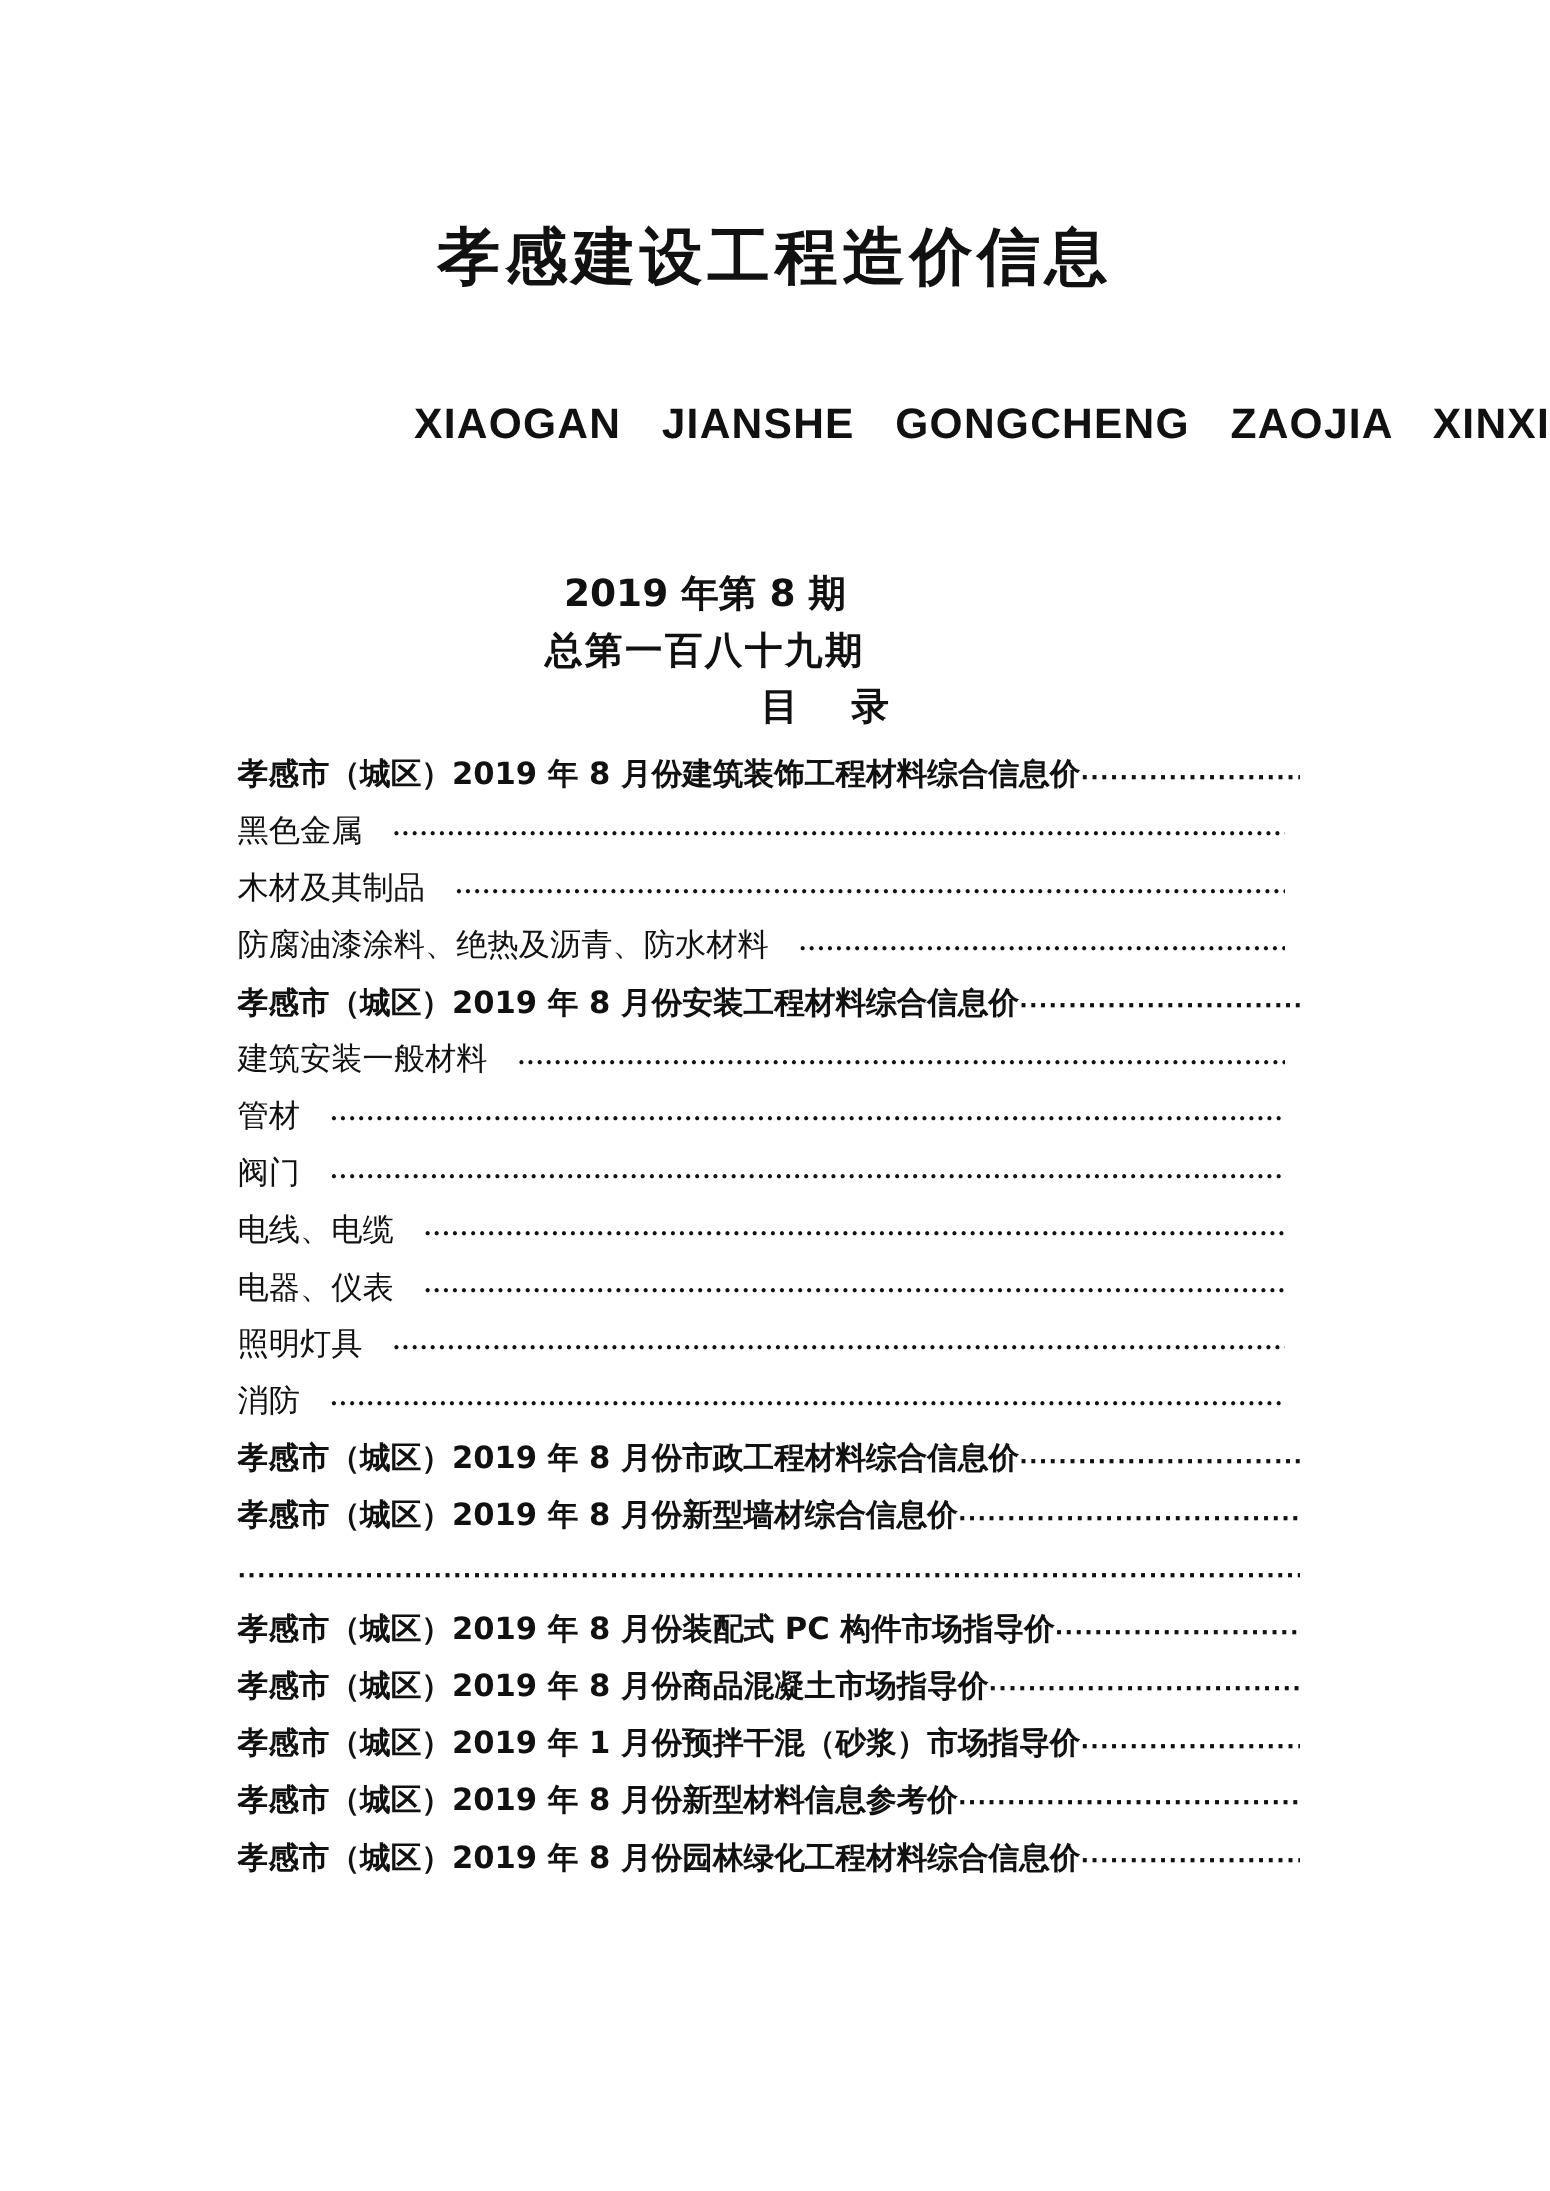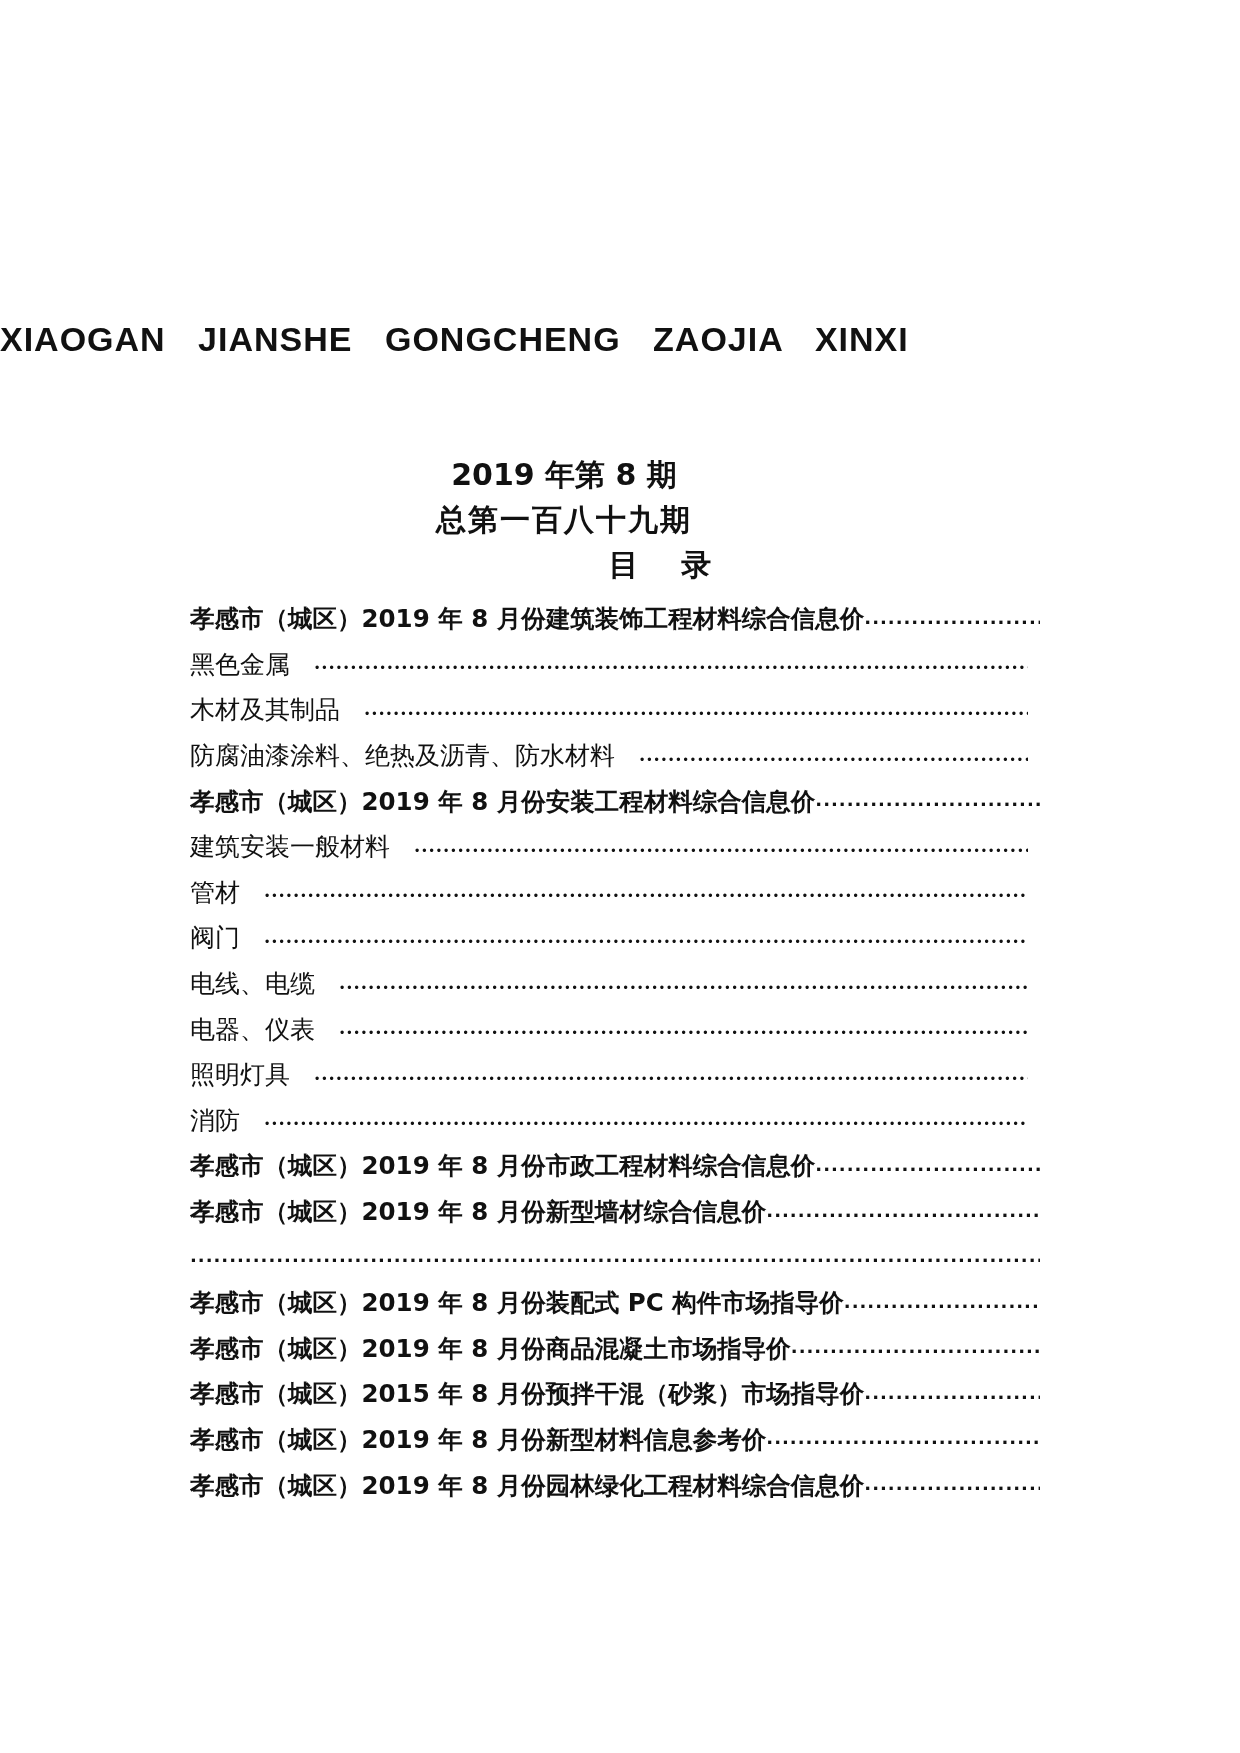--- a/index.html
+++ b/index.html
@@ -31,21 +31,21 @@
       font-size: 50px;
       letter-spacing: 4px;
       font-weight: bold;
       font-family: "DejaVu Serif", "Liberation Serif", serif;
     }
     .pinyin {
       position: absolute;
       left: 0;
       top: 320px;
       width: 1240px;
-      text-align: left;
+      text-align: right;
       font-size: 34px;
       font-weight: bold;
       letter-spacing: 1px;
       word-spacing: 22px;
       font-family: "Liberation Sans", "DejaVu Sans", sans-serif;
     }
     .issue {
       position: absolute;
       left: 0;
       width: 1128px;
@@ -110,20 +110,21 @@
     }
     .toc-item.level-2 .toc-leader {
       margin-right: 12px;
     }
   </style>
 </head>
 <body>
 
 <div class="page">
 
+  <div class="title">孝感建设工程造价信息</div>
 
   <div class="pinyin">XIAOGAN JIANSHE GONGCHENG ZAOJIA XINXI</div>
 
   <div class="issue issue-year">2019 年第 8 期</div>
   <div class="issue issue-total">总第一百八十九期</div>
 
   <div class="toc-heading">目  录</div>
 
   <ul class="toc">
     <li class="toc-item level-1">
@@ -187,21 +188,21 @@
       </li>
     <li class="toc-item level-1">
         <span class="toc-label">孝感市（城区）2019 年 8 月份装配式 PC 构件市场指导价</span>
         <span class="toc-leader">··································································································································</span>
       </li>
     <li class="toc-item level-1">
         <span class="toc-label">孝感市（城区）2019 年 8 月份商品混凝土市场指导价</span>
         <span class="toc-leader">··································································································································</span>
       </li>
     <li class="toc-item level-1">
-        <span class="toc-label">孝感市（城区）2015 年 8 月份预拌干混（砂浆）市场指导价</span>
+        <span class="toc-label">孝感市（城区）2019 年 1 月份预拌干混（砂浆）市场指导价</span>
         <span class="toc-leader">··································································································································</span>
       </li>
     <li class="toc-item level-1">
         <span class="toc-label">孝感市（城区）2019 年 8 月份新型材料信息参考价</span>
         <span class="toc-leader">··································································································································</span>
       </li>
     <li class="toc-item level-1">
         <span class="toc-label">孝感市（城区）2019 年 8 月份园林绿化工程材料综合信息价</span>
         <span class="toc-leader">··································································································································</span>
       </li>

